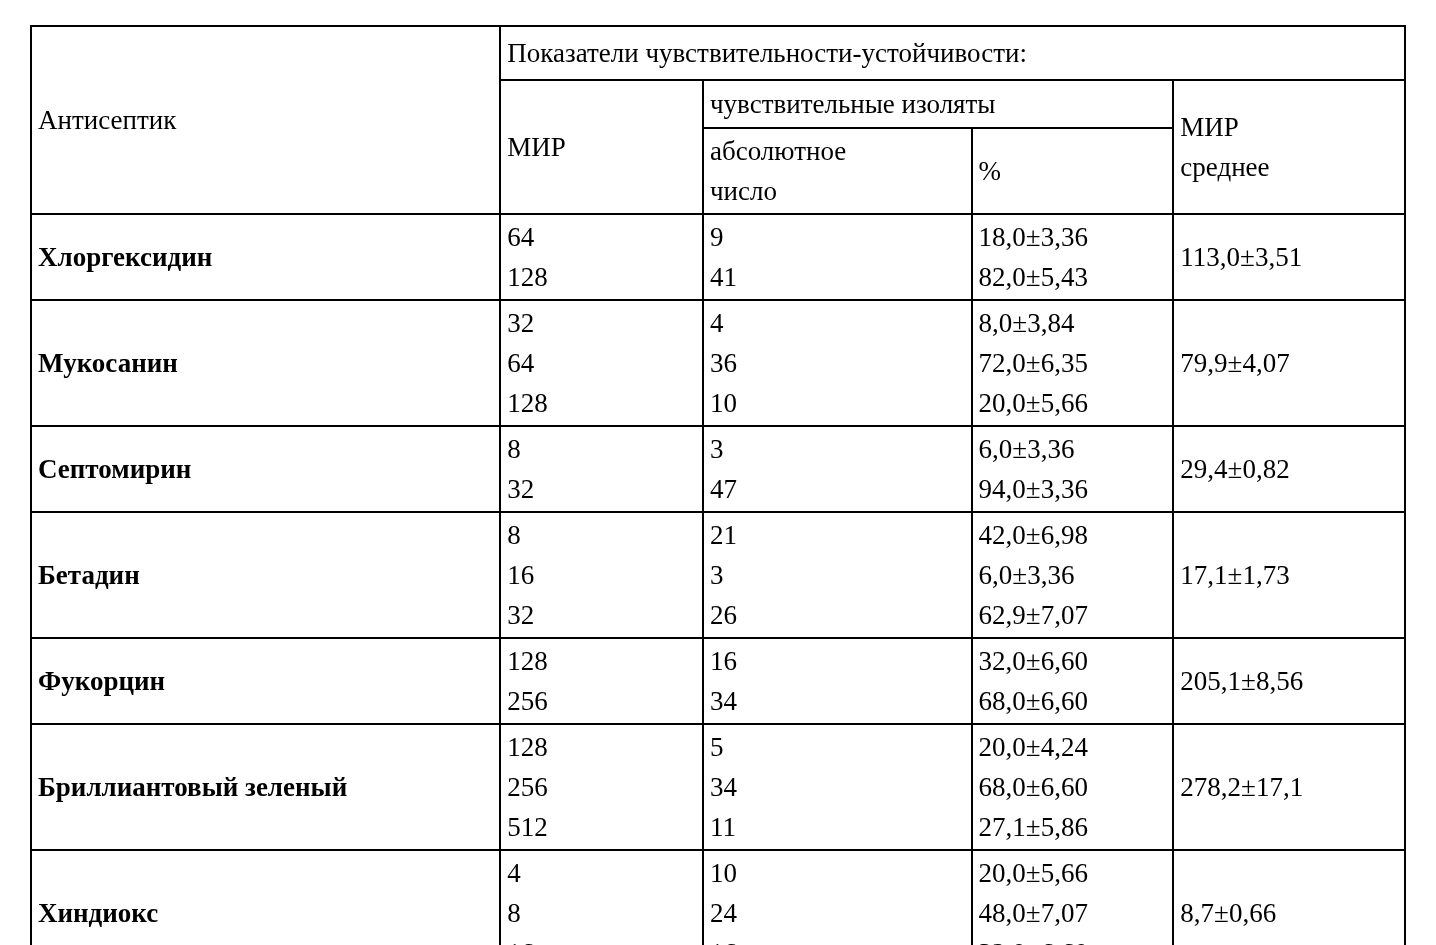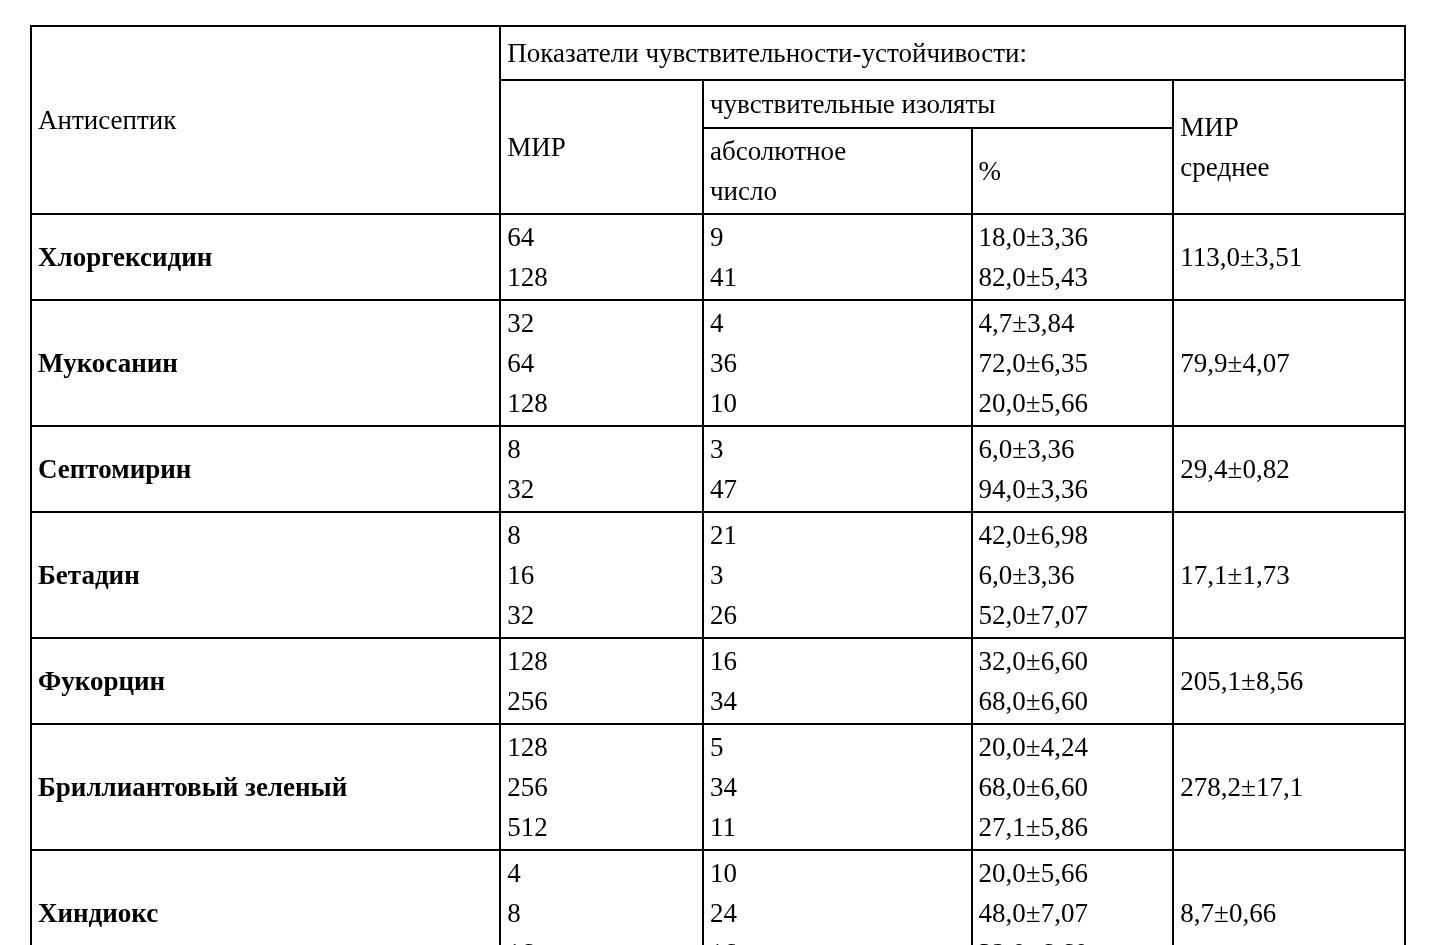--- a/index.html
+++ b/index.html
@@ -101,21 +101,21 @@
             <div>32</div>
             <div>64</div>
             <div>128</div>
           </td>
           <td>
             <div>4</div>
             <div>36</div>
             <div>10</div>
           </td>
           <td>
-            <div>4,7±3,84</div>
+            <div>8,0±3,84</div>
             <div>72,0±6,35</div>
             <div>20,0±5,66</div>
           </td>
           <td>79,9±4,07</td>
         </tr>
         <tr>
           <td class="c-name">Септомирин</td>
           <td>
             <div>8</div>
             <div>32</div>
@@ -138,21 +138,21 @@
             <div>32</div>
           </td>
           <td>
             <div>21</div>
             <div>3</div>
             <div>26</div>
           </td>
           <td>
             <div>42,0±6,98</div>
             <div>6,0±3,36</div>
-            <div>52,0±7,07</div>
+            <div>62,9±7,07</div>
           </td>
           <td>17,1±1,73</td>
         </tr>
         <tr>
           <td class="c-name">Фукорцин</td>
           <td>
             <div>128</div>
             <div>256</div>
           </td>
           <td>

